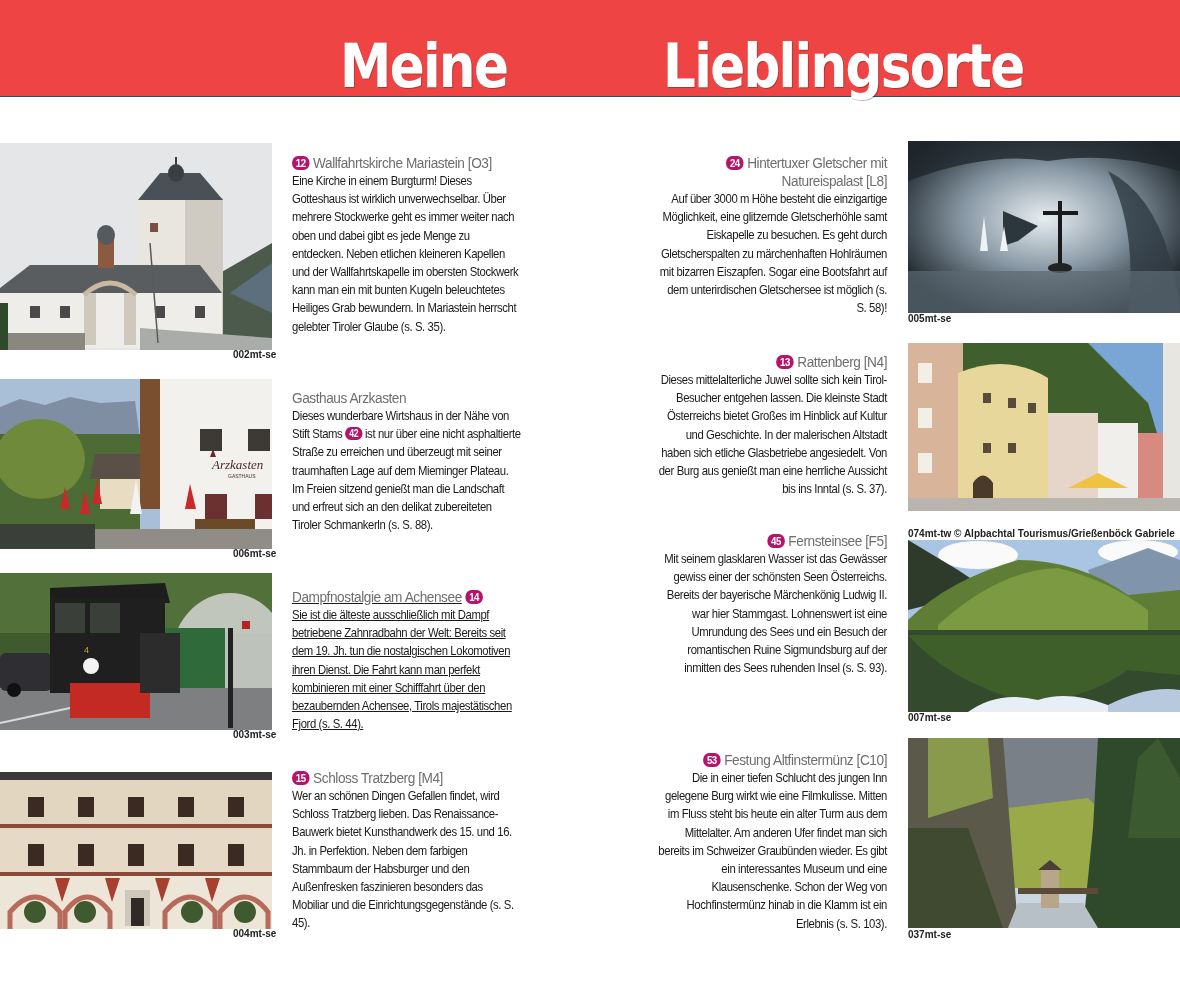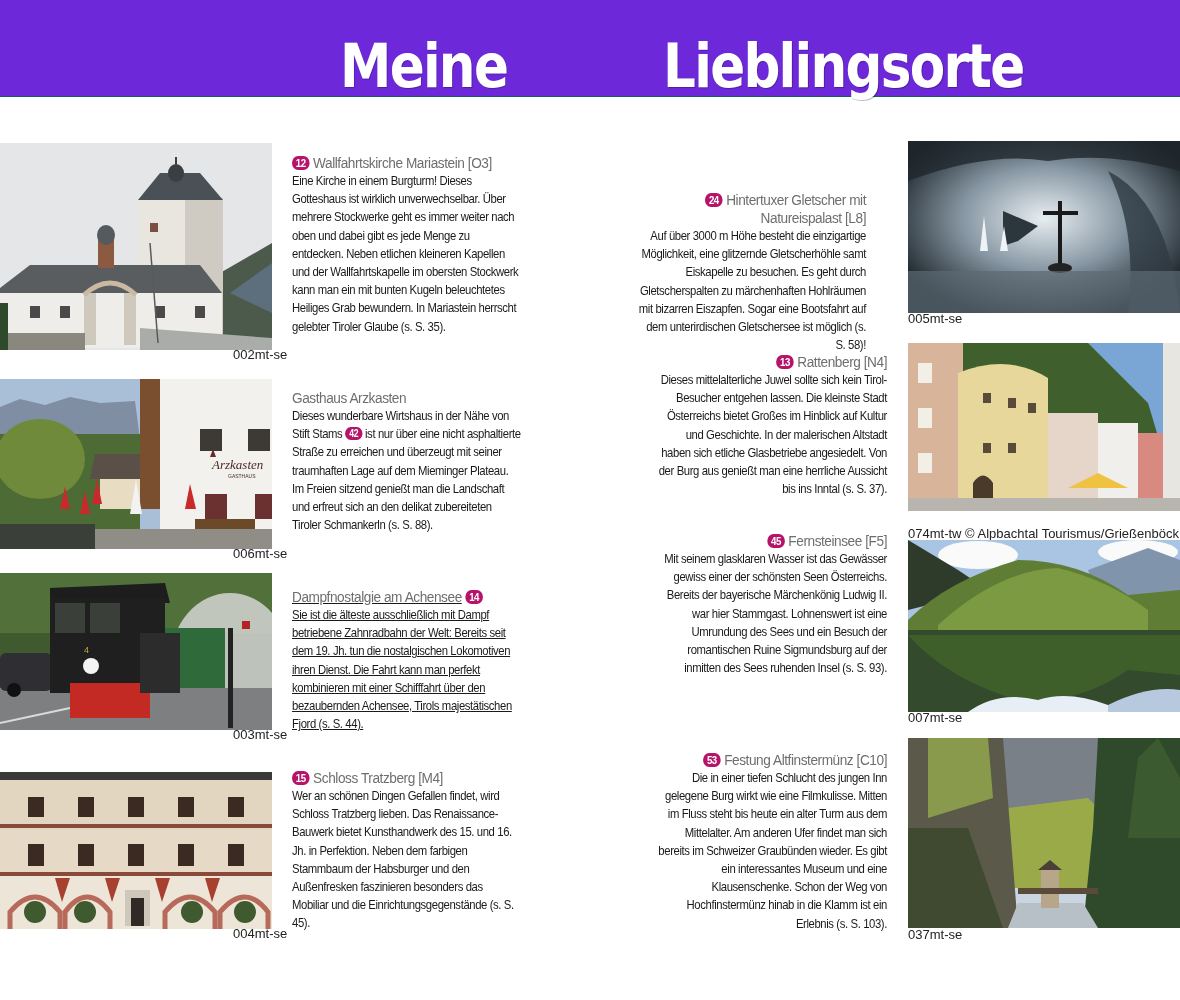--- a/index.html
+++ b/index.html
@@ -1,25 +1,25 @@
 <!DOCTYPE html>
 <html><head>
 <meta charset="utf-8">
 <style>
   * { box-sizing: border-box; margin: 0; padding: 0; }
   html, body { width: 1180px; height: 1000px; background: #ffffff; overflow: hidden; }
   body { position: relative; font-family: "Liberation Sans", sans-serif; color: #1a1a1a; }
 
-  .header { position: absolute; left: 0; top: 0; width: 1180px; height: 97px; background: #6d28d9; border-bottom: 1px solid #1c5a62; }
+  .header { position: absolute; left: 0; top: 0; width: 1180px; height: 97px; background: #ef4444; border-bottom: 1px solid #1c5a62; }
   .header .word { position: absolute; top: 26px; font-family: "DejaVu Sans", sans-serif; font-weight: bold; font-size: 60px; color: #ffffff; letter-spacing: -2px; line-height: 80px; text-shadow: 1px 1px 0 rgba(0,0,0,0.25); transform: scaleX(0.86); transform-origin: left center; }
   .header .w1 { left: 340px; }
   .header .w2 { left: 663px; }
 
   .photo { position: absolute; overflow: hidden; }
-  .caption { position: absolute; font-family: "Liberation Sans", sans-serif; font-size: 13px; color: #222; line-height: 10px; white-space: nowrap; }
+  .caption { position: absolute; font-family: "Liberation Sans", sans-serif; font-size: 10px; color: #222; line-height: 10px; white-space: nowrap; font-weight: bold; }
 
   .entry { position: absolute; width: 230px; font-family: "Liberation Sans", sans-serif; }
   .entry.right-align { text-align: right; }
   .entry h3 { font-family: "Liberation Sans", sans-serif; font-weight: normal; font-size: 15.5px; color: #6e6e6e; line-height: 18px; letter-spacing: -0.5px; transform: scaleX(0.88); transform-origin: left top; width: 260px; }
   .entry.right-align h3 { transform-origin: right top; margin-left: -30px; }
   .entry p { font-size: 13px; line-height: 18.2px; color: #1a1a1a; letter-spacing: -0.45px; transform: scaleX(0.87); transform-origin: left top; width: 264px; }
   .entry.right-align p { transform-origin: right top; margin-left: -34px; }
 
   .badge { display: inline-block; min-width: 20px; height: 14px; border-radius: 8px; background: #b5146a; color: #fff; font-size: 11px; font-weight: bold; line-height: 14px; text-align: center; padding: 0 3px; margin-right: 4px; vertical-align: 1px; letter-spacing: -0.5px; }
   .badge.inline { margin: 0 3px; height: 13px; line-height: 13px; font-size: 10px; }
@@ -175,21 +175,21 @@
 <div class="entry" style="left:292px;top:588px;text-decoration:underline;">
   <h3><span>Dampfnostalgie am Achensee</span><span class="badge after">14</span></h3>
   <p>Sie ist die älteste ausschließlich mit Dampf betriebene Zahnradbahn der Welt: Bereits seit dem 19. Jh. tun die nostalgischen Lokomotiven ihren Dienst. Die Fahrt kann man perfekt kombinieren mit einer Schifffahrt über den bezaubernden Achensee, Tirols majestätischen Fjord (s. S. 44).</p>
 </div>
 
 <div class="entry" style="left:292px;top:769px;">
   <h3><span class="badge">15</span><span>Schloss Tratzberg [M4]</span></h3>
   <p>Wer an schönen Dingen Gefallen findet, wird Schloss Tratzberg lieben. Das Renaissance-Bauwerk bietet Kunsthandwerk des 15. und 16. Jh. in Perfektion. Neben dem farbigen Stammbaum der Habsburger und den Außenfresken faszinieren besonders das Mobiliar und die Einrichtungsgegenstände (s. S. 45).</p>
 </div>
 
-<div class="entry right-align" style="left:636px;top:154px;margin-top:37px;">
+<div class="entry right-align" style="left:657px;top:154px;">
   <h3><span class="badge">24</span><span>Hintertuxer Gletscher mit</span><br><span>Natureispalast [L8]</span></h3>
   <p>Auf über 3000 m Höhe besteht die einzigartige Möglichkeit, eine glitzernde Gletscherhöhle samt Eiskapelle zu besuchen. Es geht durch Gletscherspalten zu märchenhaften Hohlräumen mit bizarren Eiszapfen. Sogar eine Bootsfahrt auf dem unterirdischen Gletschersee ist möglich (s. S. 58)!</p>
 </div>
 
 <div class="entry right-align" style="left:657px;top:353px;">
   <h3><span class="badge">13</span><span>Rattenberg [N4]</span></h3>
   <p>Dieses mittelalterliche Juwel sollte sich kein Tirol-Besucher entgehen lassen. Die kleinste Stadt Österreichs bietet Großes im Hinblick auf Kultur und Geschichte. In der malerischen Altstadt haben sich etliche Glasbetriebe angesiedelt. Von der Burg aus genießt man eine herrliche Aussicht bis ins Inntal (s. S. 37).</p>
 </div>
 
 <div class="entry right-align" style="left:657px;top:532px;">

